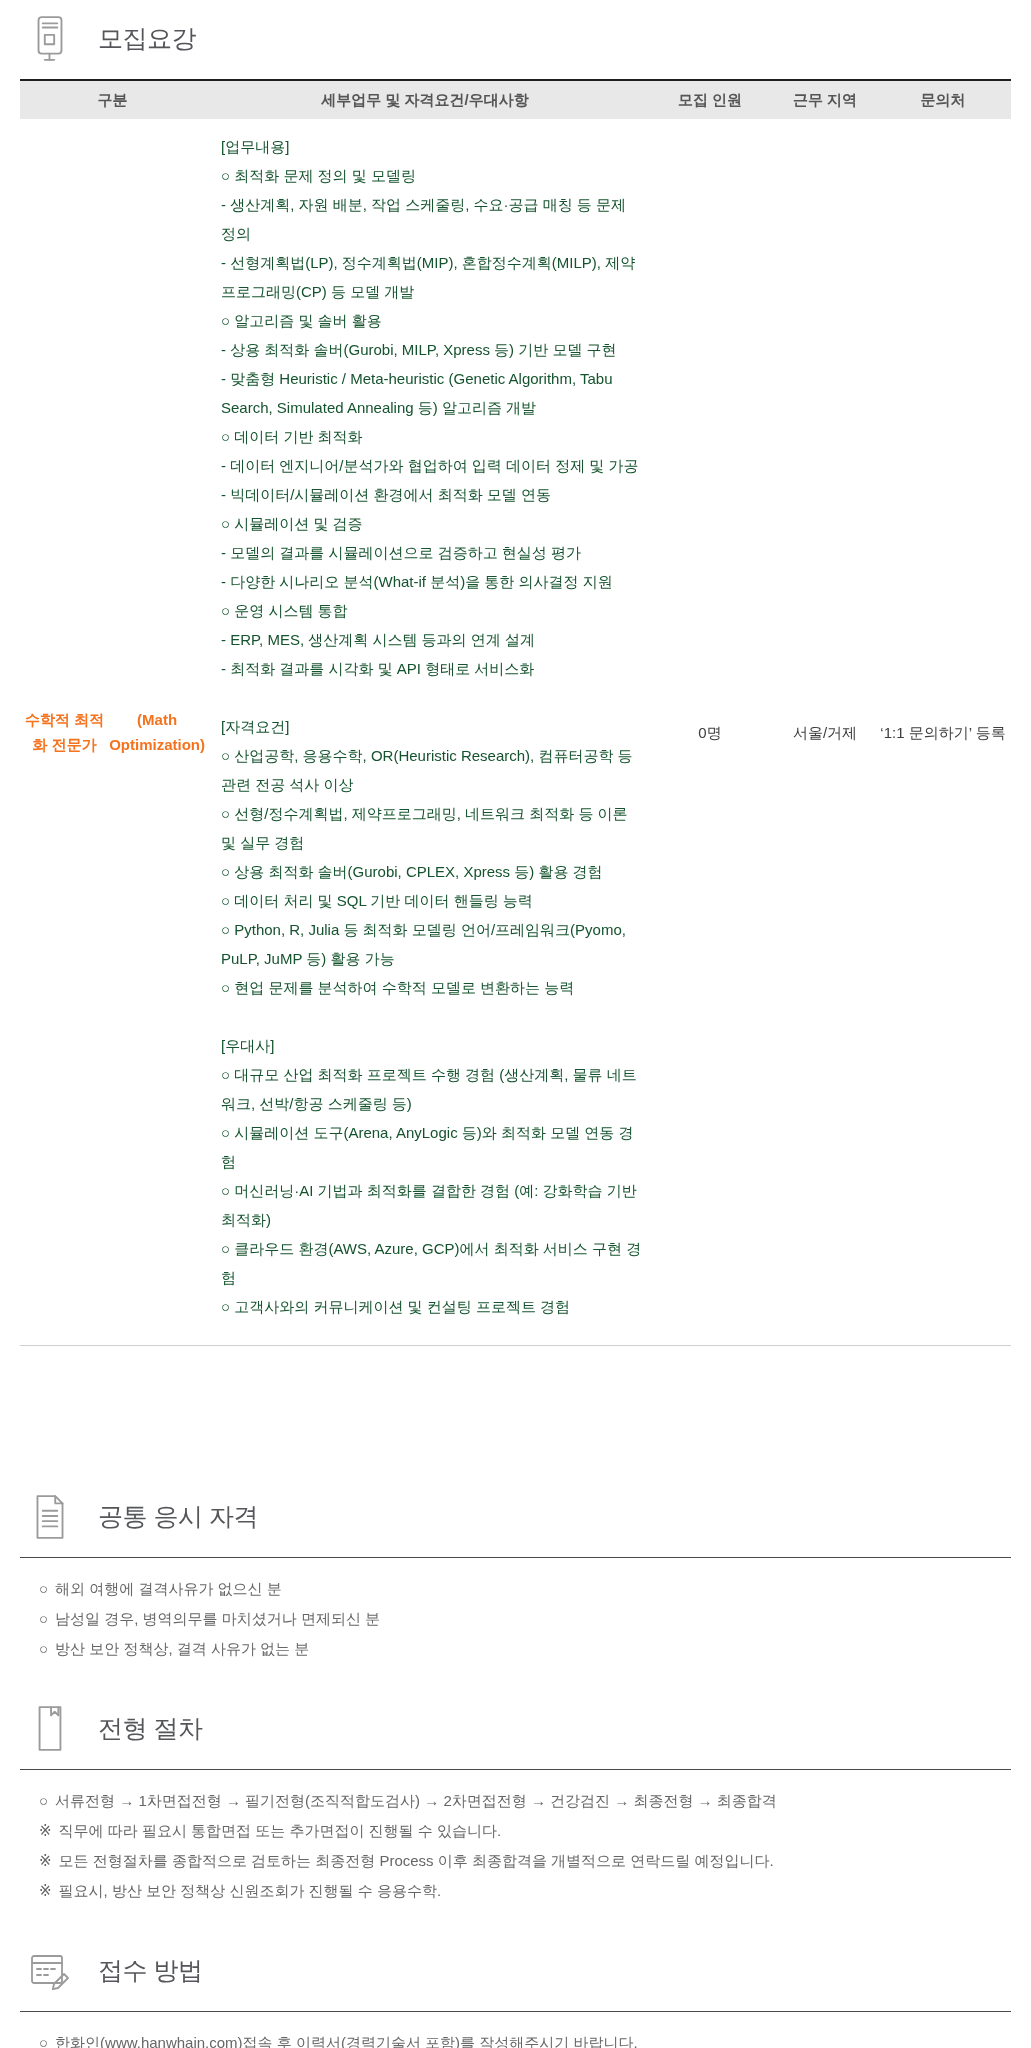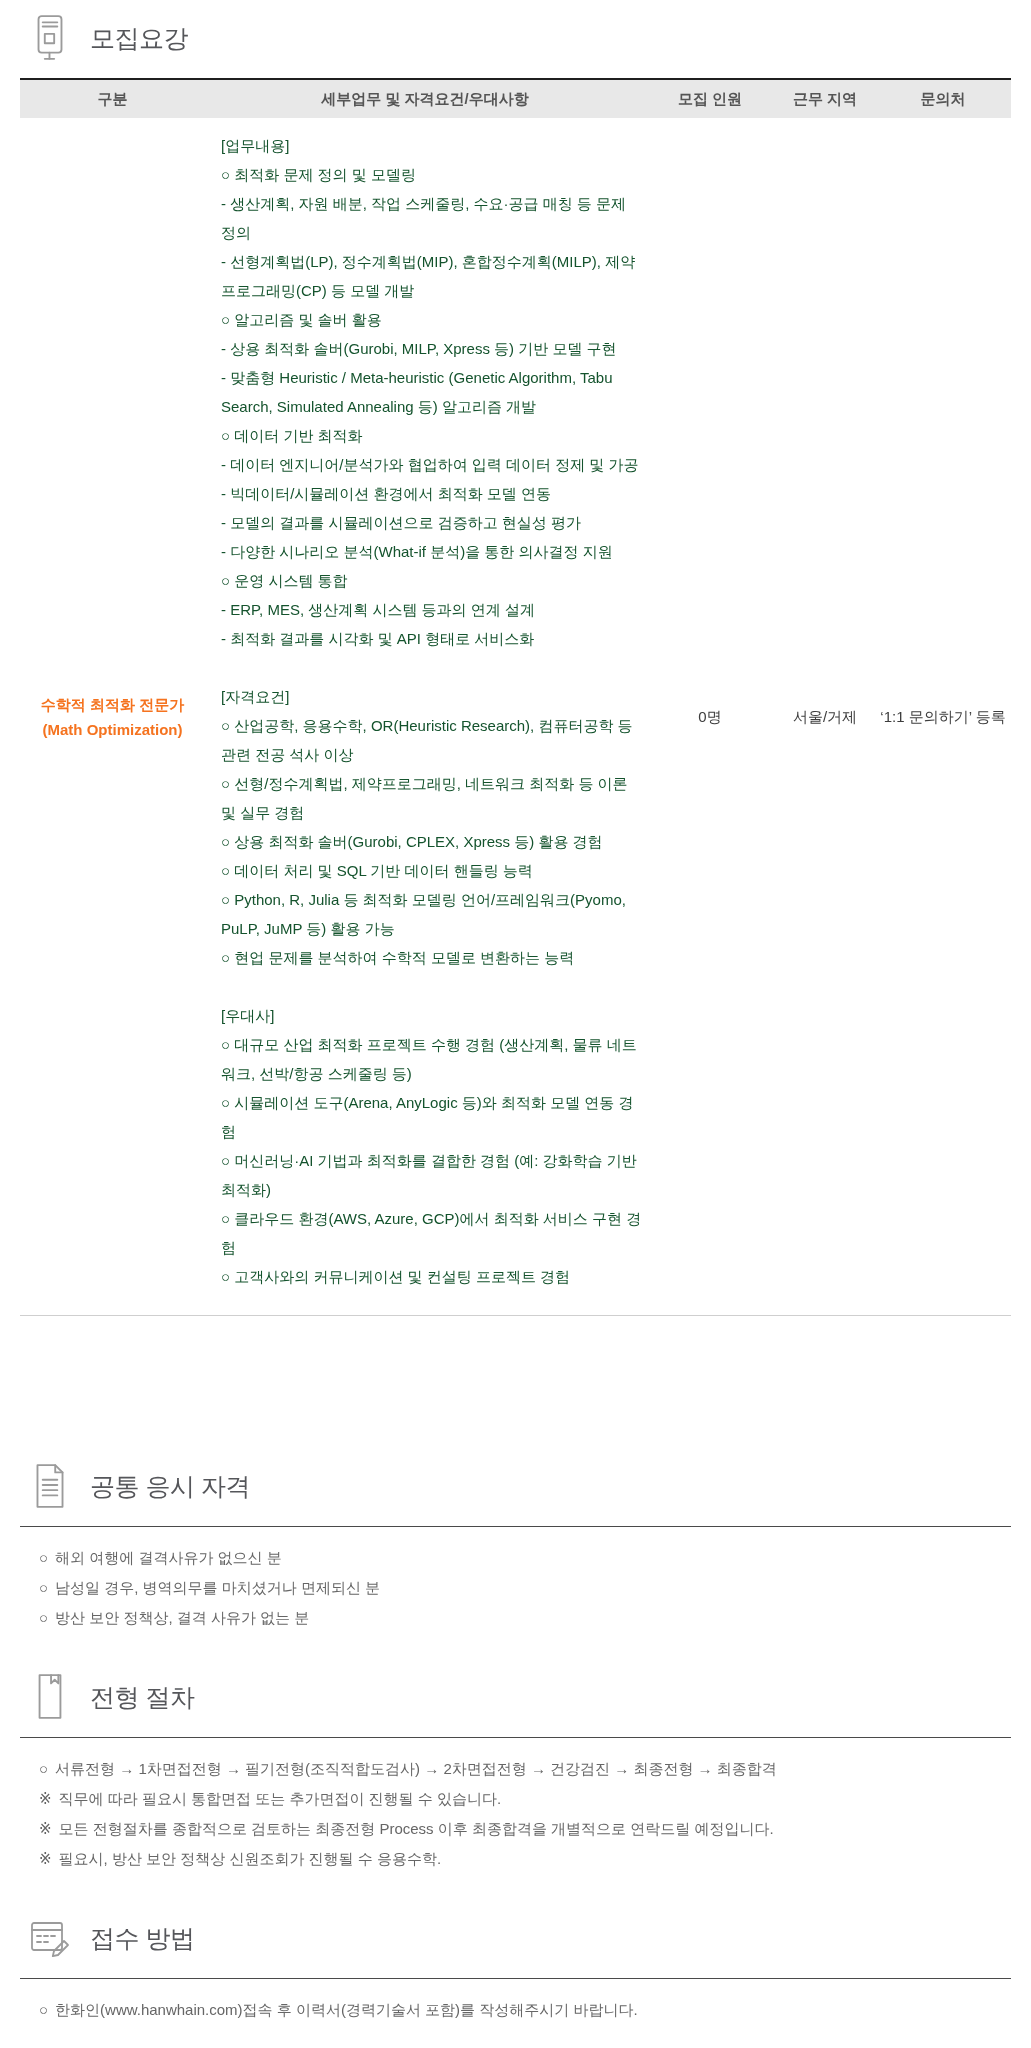--- a/index.html
+++ b/index.html
@@ -9,34 +9,34 @@
     width:1031px; min-height:2048px;
     font-family:"Liberation Sans","DejaVu Sans",sans-serif;
     color:#3b3b3b; -webkit-font-smoothing:antialiased;
   }
   .page{ width:1031px; padding:14px 20px 30px 20px; }
 
   
   .sec-head{ display:flex; align-items:center; gap:20px; margin-left:10px; }
   .sec-icon{ width:40px; height:48px; flex:0 0 auto; display:flex; align-items:center; }
   .sec-icon svg{ width:100%; height:100%; stroke:#9b9b9b; fill:none; stroke-width:1.8; stroke-linejoin:round; stroke-linecap:round; }
-  .sec-title{ margin:0; font-size:25px; font-weight:500; color:#55565a; letter-spacing:-0.5px; }
+  .sec-title{ margin:8px; font-size:25px; font-weight:500; color:#55565a; letter-spacing:-0.5px; }
   .rule{ border:none; border-top:1px solid #4a4a4a; margin:16px 0 0 0; }
 
   
   .table{ margin-top:16px; border-top:2px solid #1f1f1f; border-bottom:1px solid #cfcfcf; }
   .thead{ display:flex; align-items:center; height:38px; background:#e8e8e8; font-size:15px; font-weight:bold; color:#555; }
   .thead > div{ text-align:center; }
   .thead > div:nth-of-type(1){ width:185px; }
   .thead > div:nth-of-type(2){ width:440px; }
   .thead > div:nth-of-type(3){ width:130px; }
   .thead > div:nth-of-type(4){ width:100px; }
   .thead > div:nth-of-type(5){ flex:1; }
   .trow{ display:flex; font-size:15px; line-height:29px; }
-  .td1{ width:185px; display:flex; flex-direction:column; justify-content:center; align-items:center;
+  .td1{ width:185px; display:flex; flex-direction:row; justify-content:center; align-items:center;
         color:var(--accent); font-weight:bold; text-align:center; line-height:25px; }
   .td2{ width:440px; padding:13px 0 24px 16px; color:#14532d; }
   .td3{ width:130px; } .td4{ width:100px; } .td5{ flex:1; }
   .td3,.td4,.td5{ display:flex; align-items:center; justify-content:center; text-align:center; color:#3d3d3d; }
   .detail-group + .detail-group{ margin-top:29px; }
 
   
   .sec2{ margin-top:146px; }
   .sec3,.sec4,.sec5{ margin-top:40px; }
   .list{ margin-left:19px; padding-top:16px; font-size:15px; color:#666; line-height:30px; }
@@ -88,20 +88,21 @@
 
             <div class="detail-line">○ 최적화 문제 정의 및 모델링</div>
                 <div class="detail-line">- 생산계획, 자원 배분, 작업 스케줄링, 수요·공급 매칭 등 문제 정의</div>
                 <div class="detail-line">- 선형계획법(LP), 정수계획법(MIP), 혼합정수계획(MILP), 제약프로그래밍(CP) 등 모델 개발</div>
                 <div class="detail-line">○ 알고리즘 및 솔버 활용</div>
                 <div class="detail-line">- 상용 최적화 솔버(Gurobi, MILP, Xpress 등) 기반 모델 구현</div>
                 <div class="detail-line">- 맞춤형 Heuristic / Meta-heuristic (Genetic Algorithm, Tabu Search, Simulated Annealing 등) 알고리즘 개발</div>
                 <div class="detail-line">○ 데이터 기반 최적화</div>
                 <div class="detail-line">- 데이터 엔지니어/분석가와 협업하여 입력 데이터 정제 및 가공</div>
                 <div class="detail-line">- 빅데이터/시뮬레이션 환경에서 최적화 모델 연동</div>
+                <div class="detail-line">○ 시뮬레이션 및 검증</div>
                 <div class="detail-line">- 모델의 결과를 시뮬레이션으로 검증하고 현실성 평가</div>
                 <div class="detail-line">- 다양한 시나리오 분석(What-if 분석)을 통한 의사결정 지원</div>
                 <div class="detail-line">○ 운영 시스템 통합</div>
                 <div class="detail-line">- ERP, MES, 생산계획 시스템 등과의 연계 설계</div>
                 <div class="detail-line">- 최적화 결과를 시각화 및 API 형태로 서비스화</div>
               </div>
           </div>
           <div class="detail-group">
             <div>[자격요건]</div>
             <div>

